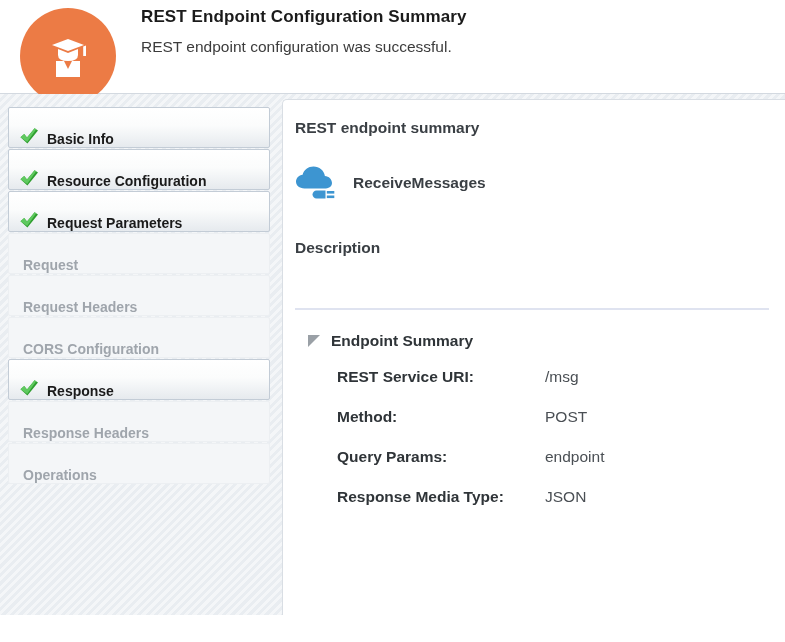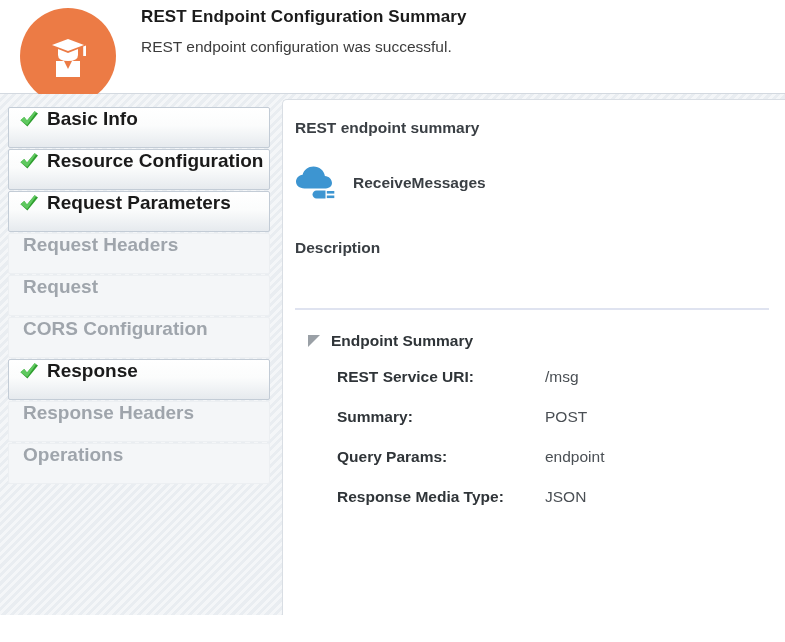--- a/index.html
+++ b/index.html
@@ -86,23 +86,23 @@
     width: 278px;
     height: 521px;
     padding-top: 13px;
     box-sizing: border-box;
   }
   .nav-item {
     position: relative;
     height: 41px;
     margin: 0 8px 1px 8px;
     display: flex;
-    align-items: flex-start;
+    align-items: flex-end;
     box-sizing: border-box;
-    font-size: 19px;
+    font-size: 14px;
     user-select: none;
   }
   .nav-item.done {
     background: linear-gradient(to bottom, #ffffff 0%, #fbfcfc 45%, #e6eaee 100%);
     border: 1px solid #c3ccd6;
     border-radius: 2px;
     color: #1a1a1a;
     font-weight: bold;
   }
   .nav-item.disabled {
@@ -272,24 +272,24 @@
         <span class="nav-label">Resource Configuration</span>
       </div>
       <div class="nav-item done">
         <svg class="nav-check" viewBox="0 0 22 22">
           <path d="M2.5 12.2 L6.2 9.0 L9.0 12.4 L16.6 3.2 L20.0 5.4 L9.4 18.6 Z" fill="#2f9e2f"></path>
           <path d="M2.5 12.2 L6.2 9.0 L9.0 12.4 L16.6 3.2 L18.2 4.3 L9.2 17.0 Z" fill="#5fc95f"></path>
         </svg>
         <span class="nav-label">Request Parameters</span>
       </div>
       <div class="nav-item disabled">
+        <span class="nav-label">Request</span>
+      </div>
+      <div class="nav-item disabled">
         <span class="nav-label">Request Headers</span>
-      </div>
-      <div class="nav-item disabled">
-        <span class="nav-label">Request</span>
       </div>
       <div class="nav-item disabled">
         <span class="nav-label">CORS Configuration</span>
       </div>
       <div class="nav-item done">
         <svg class="nav-check" viewBox="0 0 22 22">
           <path d="M2.5 12.2 L6.2 9.0 L9.0 12.4 L16.6 3.2 L20.0 5.4 L9.4 18.6 Z" fill="#2f9e2f"></path>
           <path d="M2.5 12.2 L6.2 9.0 L9.0 12.4 L16.6 3.2 L18.2 4.3 L9.2 17.0 Z" fill="#5fc95f"></path>
         </svg>
         <span class="nav-label">Response</span>
@@ -334,21 +334,21 @@
           </svg>
           <div class="summary-head-label">Endpoint Summary</div>
         </div>
 
         <div class="kv-list" id="kv-list">
             <div class="kv-row">
               <div class="kv-key">REST Service URI:</div>
               <div class="kv-val">/msg</div>
             </div>
             <div class="kv-row">
-              <div class="kv-key">Summary:</div>
+              <div class="kv-key">Method:</div>
               <div class="kv-val">POST</div>
             </div>
             <div class="kv-row">
               <div class="kv-key">Query Params:</div>
               <div class="kv-val">endpoint</div>
             </div>
             <div class="kv-row">
               <div class="kv-key">Response Media Type:</div>
               <div class="kv-val">JSON</div>
             </div>

